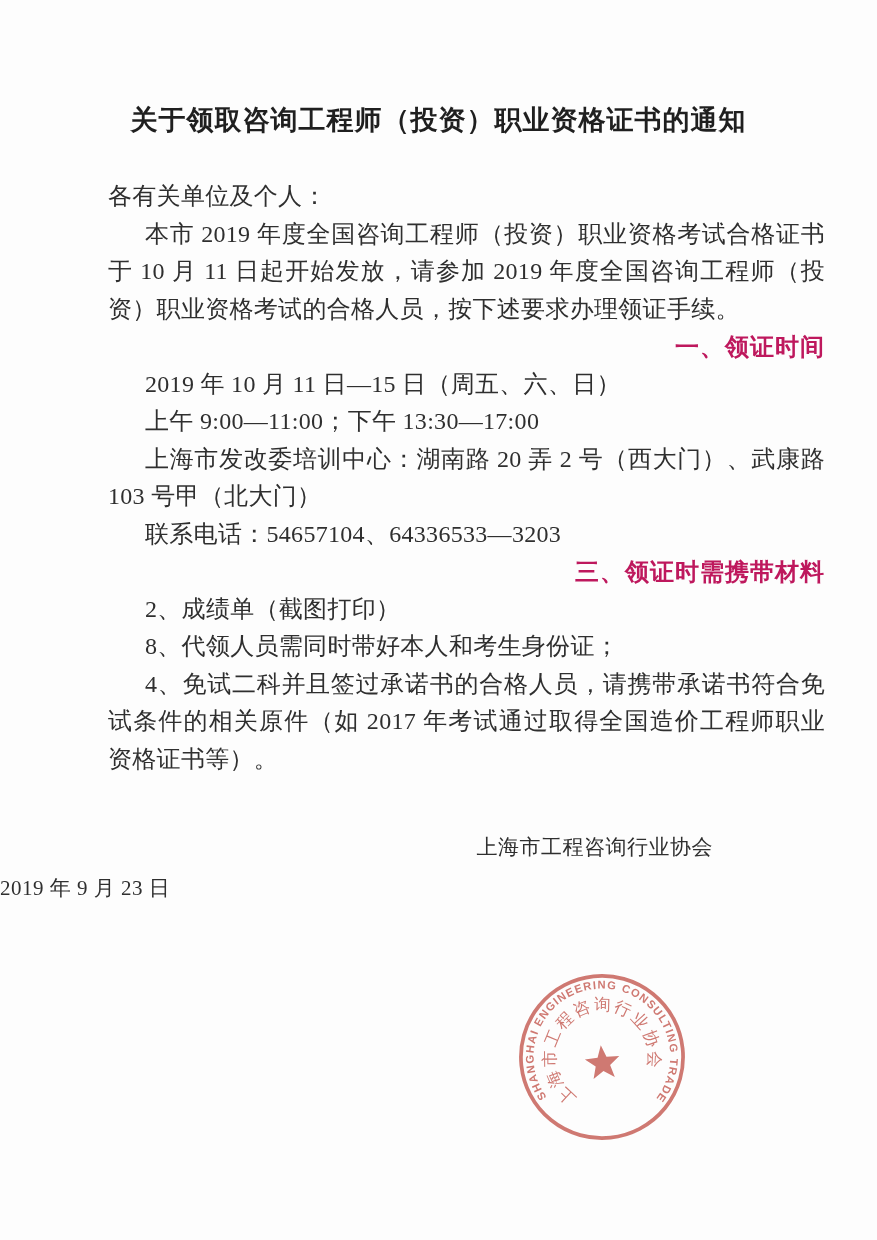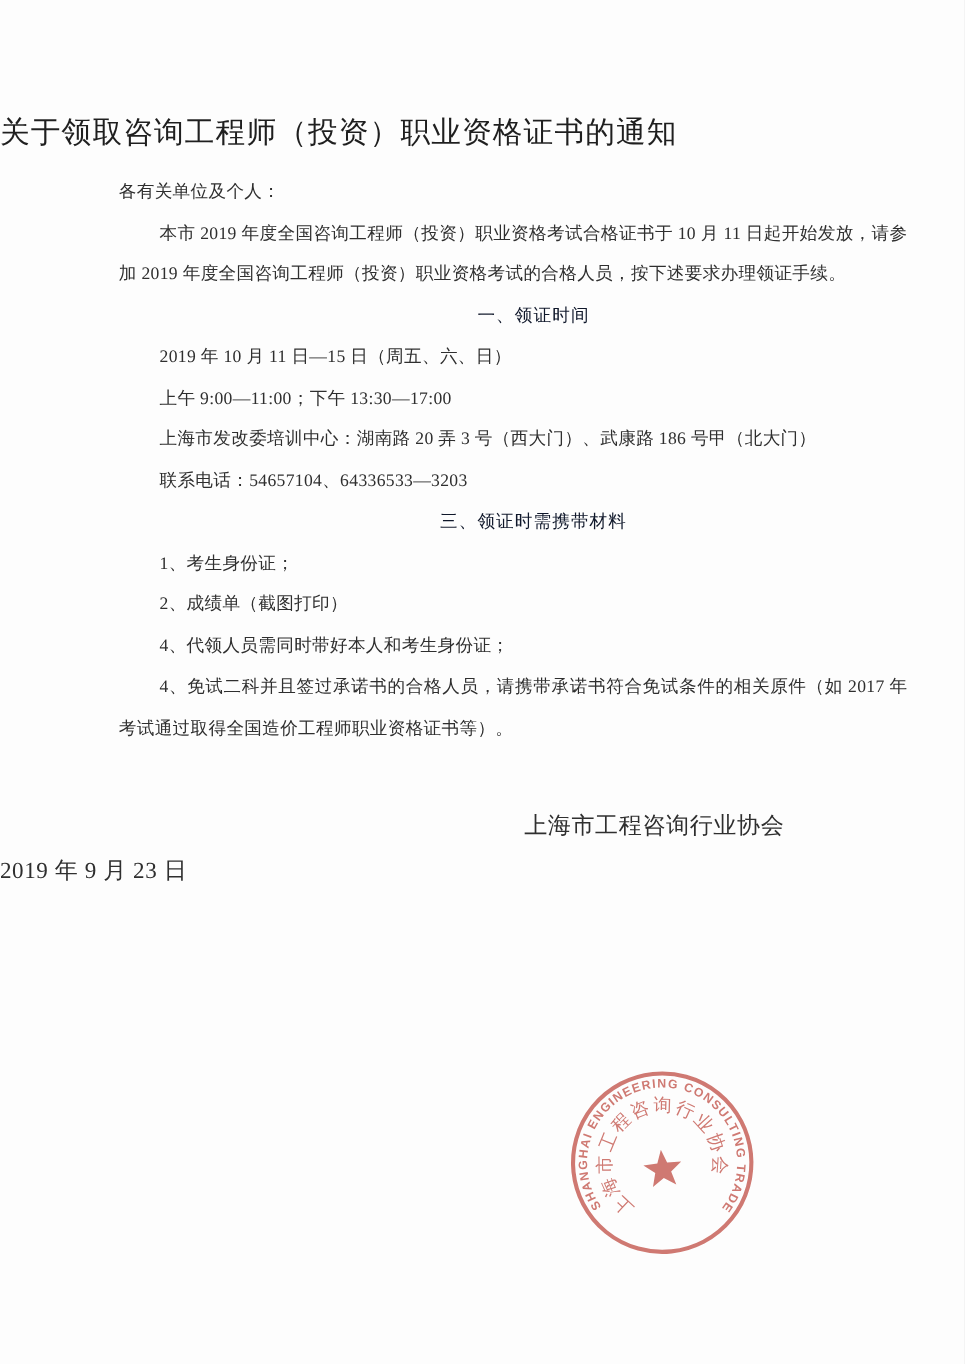--- a/index.html
+++ b/index.html
@@ -9,45 +9,45 @@
     width: 877px;
     height: 1240px;
     margin: 0 auto;
     background: #fdfdfd;
     overflow: hidden;
     font-family: "Liberation Serif", "DejaVu Serif", serif;
     color: #2f2f2f;
   }
   .doc-title {
     margin-top: 100px;
-    text-align: left;
+    text-align: center;
     font-family: "Liberation Sans", "DejaVu Sans", sans-serif;
-    font-weight: 400;
+    font-weight: 700;
     font-size: 27px;
     line-height: 40px;
     color: #1f1f1f;
     letter-spacing: 1px;
   }
   .body-text {
-    margin-top: 16px;
+    margin-top: 38px;
     padding-left: 108px;
     padding-right: 52px;
-    font-size: 16px;
+    font-size: 24px;
     line-height: 37.5px;
     text-align: justify;
     letter-spacing: 0.3px;
   }
   .body-text p { margin: 0; }
   .indent { text-indent: 37px; }
   .sec-heading {
     padding-left: 37px;
     font-family: "Liberation Sans", "DejaVu Sans", sans-serif;
-    font-weight: 400;
-    color: #0f172a;
-    text-align: center;
+    font-weight: 700;
+    color: #be185d;
+    text-align: right;
     letter-spacing: 1px;
   }
   .note-para { margin-top: 37.5px; }
   .note-label {
     font-family: "Liberation Sans", "DejaVu Sans", sans-serif;
     font-weight: 700;
     color: #242424;
   }
   .signature {
     margin-top: 50px;
@@ -81,27 +81,26 @@
   <h1 class="doc-title">关于领取咨询工程师（投资）职业资格证书的通知</h1>
 
   <div class="body-text">
     <p>各有关单位及个人：</p>
     <p class="indent">本市 2019 年度全国咨询工程师（投资）职业资格考试合格证书于 10 月 11 日起开始发放，请参加 2019 年度全国咨询工程师（投资）职业资格考试的合格人员，按下述要求办理领证手续。</p>
 
     <p class="sec-heading">一、领证时间</p>
     <p class="indent">2019 年 10 月 11 日—15 日（周五、六、日）</p>
     <p class="indent">上午 9:00—11:00；下午 13:30—17:00</p>
 
-    <p class="indent">上海市发改委培训中心：湖南路 20 弄 3 号（西大门）、武康路 186 号甲（北大门）</p>
+    <p class="indent">上海市发改委培训中心：湖南路 20 弄 2 号（西大门）、武康路 103 号甲（北大门）</p>
     <p class="indent">联系电话：54657104、64336533—3203</p>
 
     <p class="sec-heading">三、领证时需携带材料</p>
-    <p class="indent">1、考生身份证；</p>
     <p class="indent">2、成绩单（截图打印）</p>
-    <p class="indent">4、代领人员需同时带好本人和考生身份证；</p>
+    <p class="indent">8、代领人员需同时带好本人和考生身份证；</p>
     <p class="indent">4、免试二科并且签过承诺书的合格人员，请携带承诺书符合免试条件的相关原件（如 2017 年考试通过取得全国造价工程师职业资格证书等）。</p>
 
   </div>
 
   <div class="signature">
     <p class="sig-org">上海市工程咨询行业协会</p>
     <p class="sig-date">2019 年 9 月 23 日</p>
   </div>
 
   <svg class="stamp" viewBox="0 0 180 180" aria-hidden="true">

